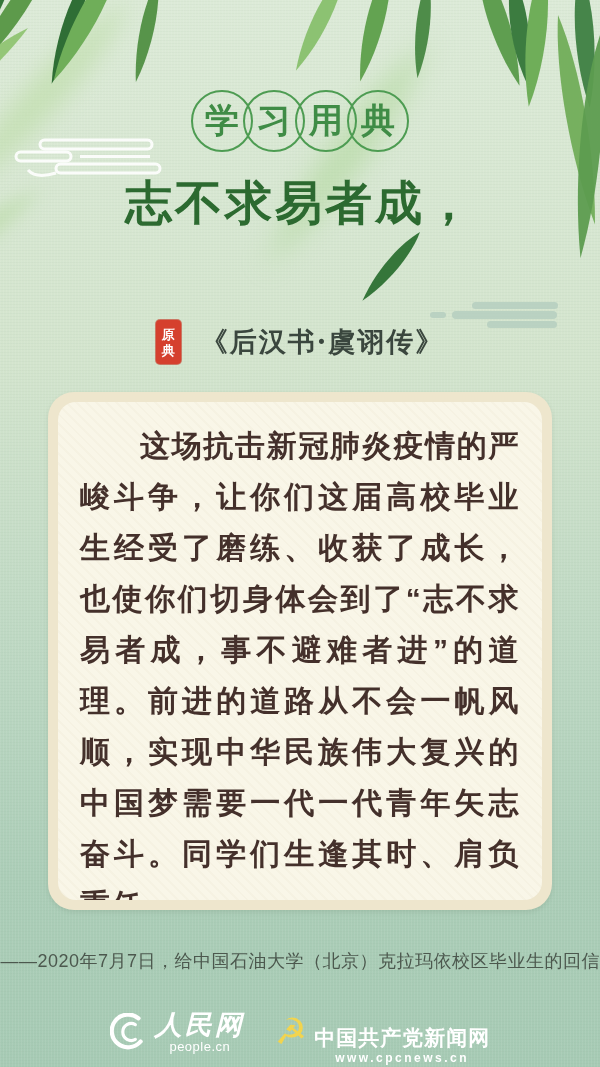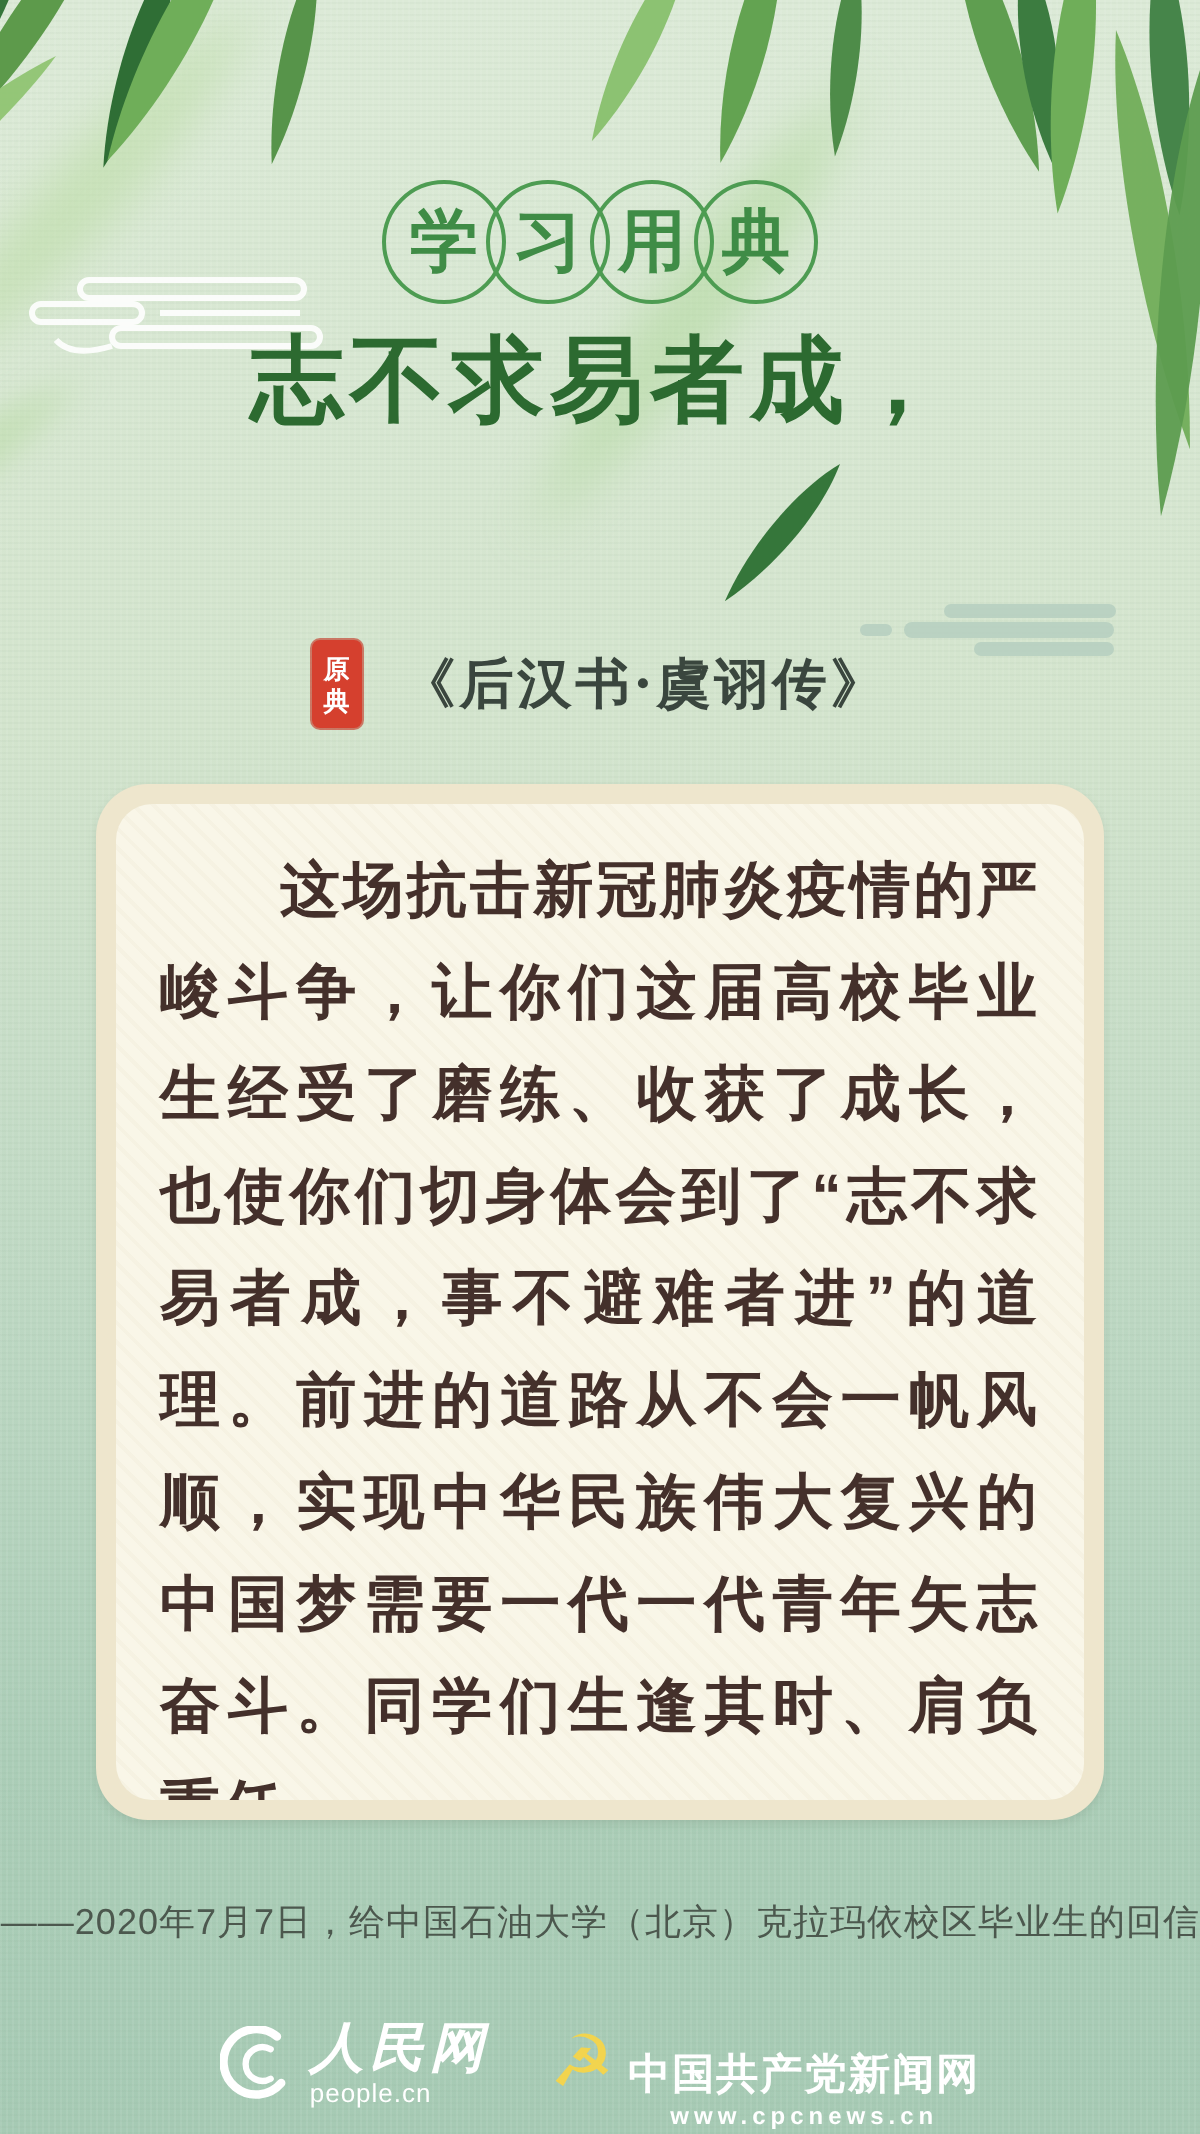--- a/index.html
+++ b/index.html
@@ -21,21 +21,21 @@
   .badge-row{position:absolute;top:90px;left:0;width:100%;display:flex;justify-content:center;z-index:3;}
   .badge-circle{
     width:58px;height:58px;border:2.5px solid #4d9c52;border-radius:50%;
     display:flex;align-items:center;justify-content:center;
     font-size:34px;font-weight:600;color:#3f8c46;margin:0 -5px;
     font-family:"Liberation Sans",sans-serif;
   }
 
   
   .main-title{
-    position:absolute;top:158px;left:0;width:100%;text-align:center;z-index:3;
+    position:absolute;top:170px;left:0;width:100%;text-align:center;z-index:3;
     color:#2c6a30;font-size:47px;font-weight:bold;line-height:66px;letter-spacing:3px;
     font-family:"DejaVu Serif",serif;
   }
 
   
   .source-row{position:absolute;top:320px;left:0;width:100%;display:flex;justify-content:center;align-items:center;gap:20px;z-index:3;}
   .seal{
     width:25px;height:44px;background:#d5402e;border-radius:4px;
     display:flex;flex-direction:column;align-items:center;justify-content:center;gap:1px;
     box-shadow:0 0 0 1px rgba(196,48,32,.6);
@@ -65,21 +65,21 @@
 
   
   .attribution{
     position:absolute;top:949px;left:0;width:100%;text-align:right;z-index:3;
     color:#4c584e;font-size:18px;letter-spacing:.5px;
   }
 
   
   .logos{position:absolute;top:1000px;left:0;width:100%;display:flex;justify-content:center;align-items:center;gap:30px;z-index:3;color:#fff;}
   .logo{display:flex;align-items:center;gap:7px;}
-  .logo-col{display:flex;flex-direction:column;align-items:flex-start;line-height:1;}
+  .logo-col{display:flex;flex-direction:column;align-items:center;line-height:1;}
   .people-name{font-size:27px;font-weight:bold;font-style:italic;font-family:"DejaVu Serif",serif;letter-spacing:3px;}
   .people-domain{font-size:13px;margin-top:2px;letter-spacing:.5px;font-weight:normal;}
   .cpc-emblem{font-size:36px;color:#f2d44e;line-height:1;font-family:"DejaVu Sans",sans-serif;}
   .cpc-col{display:flex;flex-direction:column;align-items:center;line-height:1;}
   .cpc-name{font-size:21px;font-weight:bold;letter-spacing:1px;margin-top:27px;}
   .cpc-domain{font-size:12px;margin-top:4px;letter-spacing:2.5px;font-weight:bold;}
 </style>
 </head>
 <body>
 

